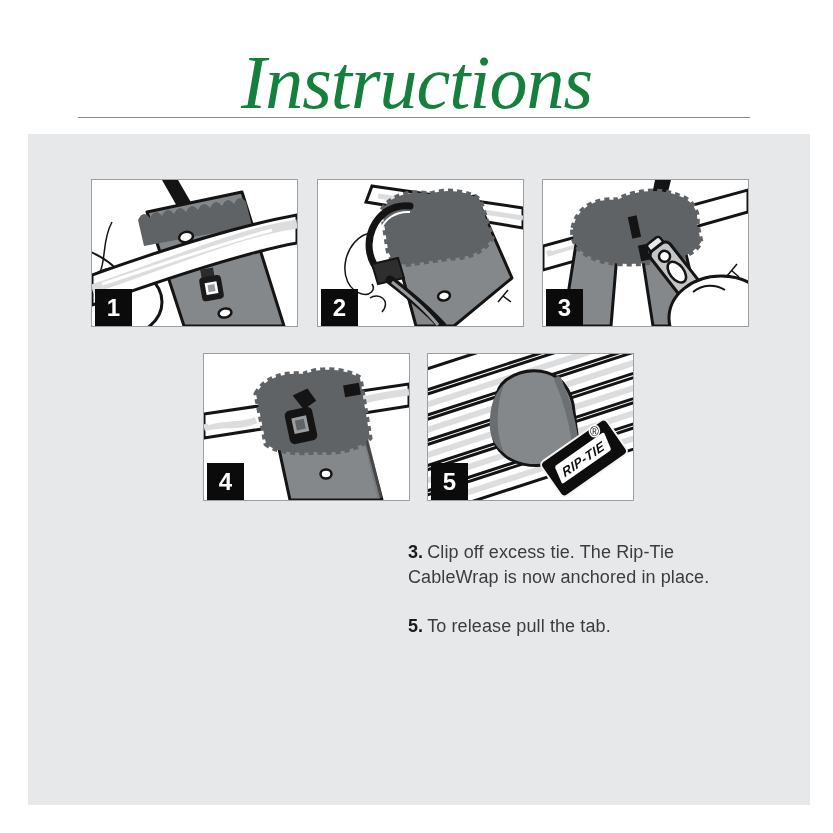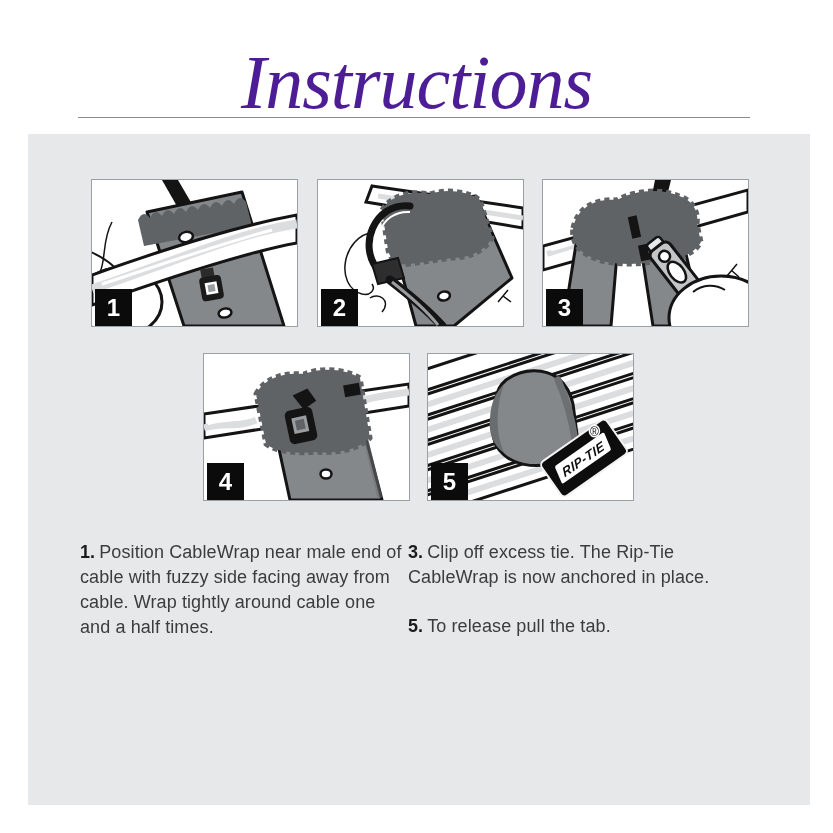--- a/index.html
+++ b/index.html
@@ -4,21 +4,21 @@
 <style>
   html,body{margin:0;padding:0;}
   body{
     width:833px;height:833px;position:relative;background:#ffffff;
     font-family:"Liberation Sans",sans-serif;overflow:hidden;
   }
   .title{
     position:absolute;top:44px;left:0;width:100%;margin:0;
     text-align:center;font-family:"Liberation Serif",serif;
     font-style:italic;font-weight:400;font-size:76px;line-height:1;
-    letter-spacing:-1px;color:#4c1d95;
+    letter-spacing:-1px;color:#15803d;
   }
   .rule{position:absolute;left:78px;top:117px;width:672px;height:1px;background:#8a8a8a;}
   .sheet{position:absolute;left:28px;top:134px;width:782px;height:671px;background:#e7e8e9;}
   .fig{position:absolute;width:205px;height:146px;background:#fff;border:1px solid #9aa0a3;}
   .fig svg{display:block;width:100%;height:100%;}
   .fig-1{left:63px;top:45px;}
   .fig-2{left:289px;top:45px;}
   .fig-3{left:514px;top:45px;}
   .fig-4{left:175px;top:219px;}
   .fig-5{left:399px;top:219px;}
@@ -148,20 +148,19 @@
           <rect x="-31" y="-10" width="60" height="19" rx="2" fill="#ffffff"></rect>
           <text x="-1" y="5" text-anchor="middle" font-family="Liberation Sans, sans-serif" font-size="13" font-weight="700" font-style="italic" letter-spacing="0.5" fill="#0d0d0d">RIP-TIE</text>
         </g>
       </g>
       <text x="162" y="82" font-size="12" fill="#0d0d0d" stroke="#ffffff" stroke-width="3" paint-order="stroke" font-family="Liberation Sans, sans-serif">®</text>
     </svg>
     <div class="badge">5</div>
   </div>
 
   <div class="col col-left">
-    <p class="step"><b>1.</b><span>Position CableWrap near male end of cable with fuzzy side facing away from cable. Wrap tightly around cable one and a half times.</span></p>
   </div>
   <div class="col col-right">
     <p class="step"><b>3.</b><span>Clip off excess tie. The Rip-Tie CableWrap is now anchored in place.</span></p>
     <p class="step"><b>5.</b><span>To release pull the tab.</span></p>
   </div>
 
 </div>
 
 </body></html>

